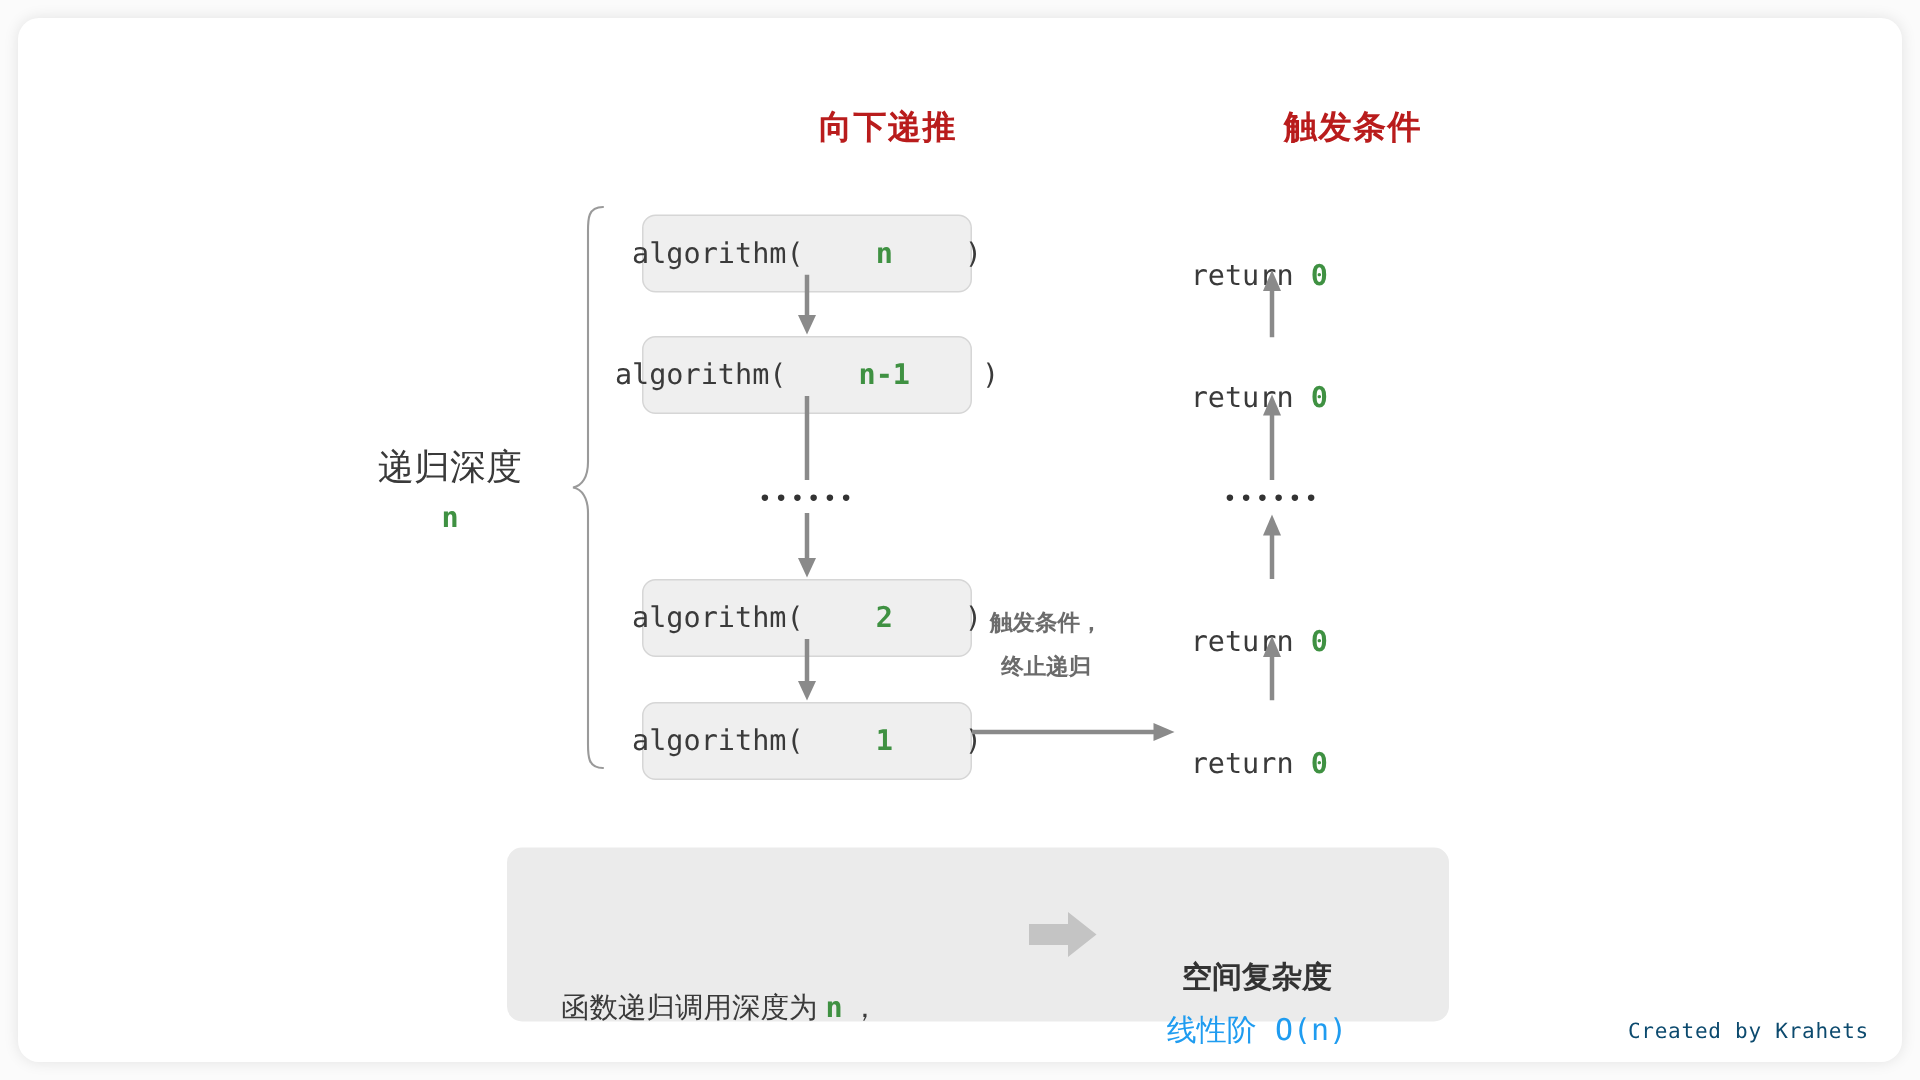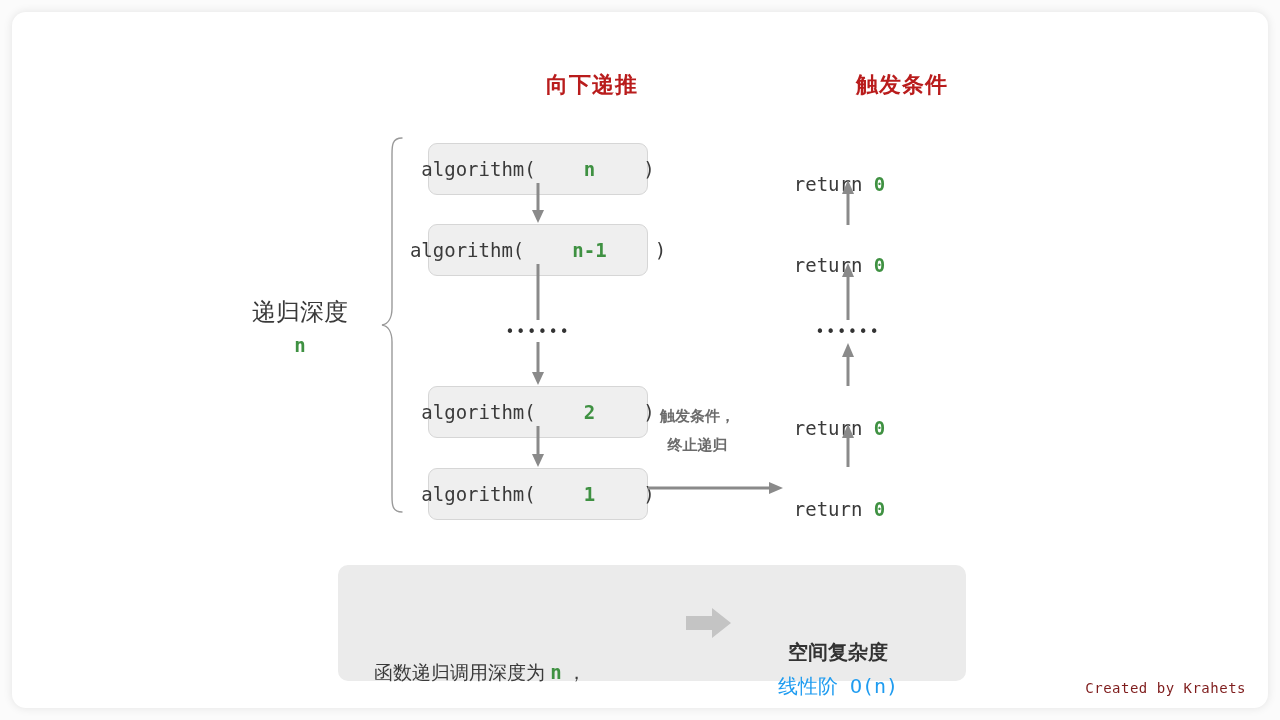--- a/index.html
+++ b/index.html
@@ -115,21 +115,21 @@
   }
   .sum-right .title { font-size:20px; font-weight:bold; color:#333; display:block; }
   .sum-right .value { font-size:20px; font-weight:normal; color:#1f9cf0; display:block;
                       font-family:"DejaVu Sans Mono", monospace; }
 
   
   #watermark {
     right:22px; bottom:12px;
     font-family:"DejaVu Sans Mono", monospace;
     font-size:14px;
-    color:#7f1d1d;
+    color:#0c4a6e;
     letter-spacing:0.5px;
     white-space:nowrap;
   }
   svg { display:block; }
 </style>
 </head>
 <body>
 
 <div id="card">
 

